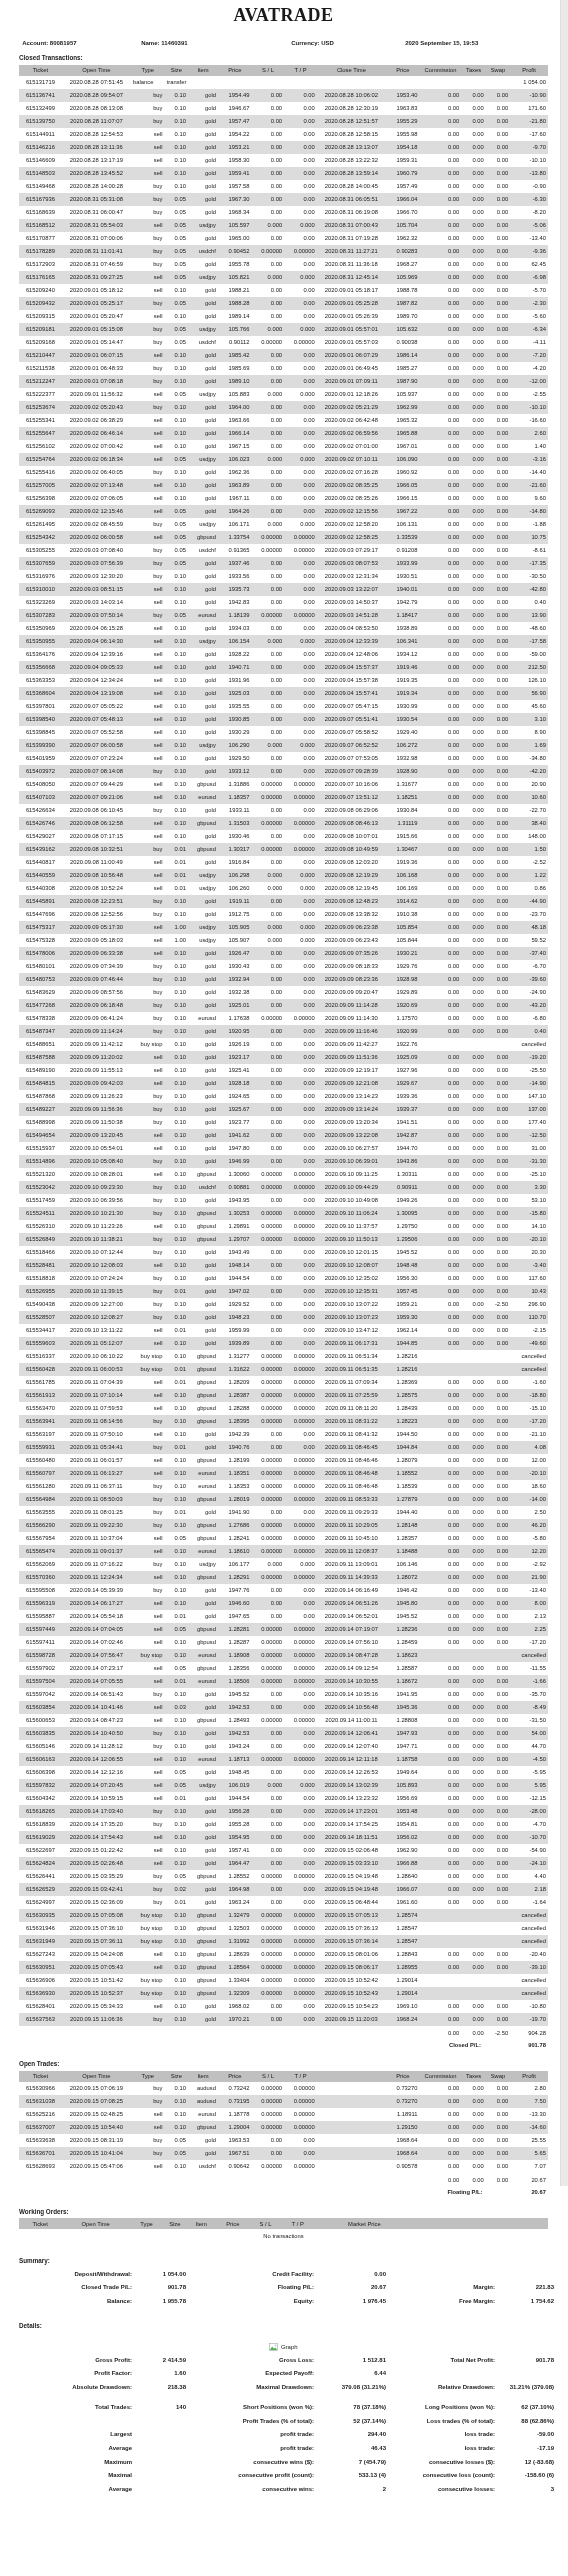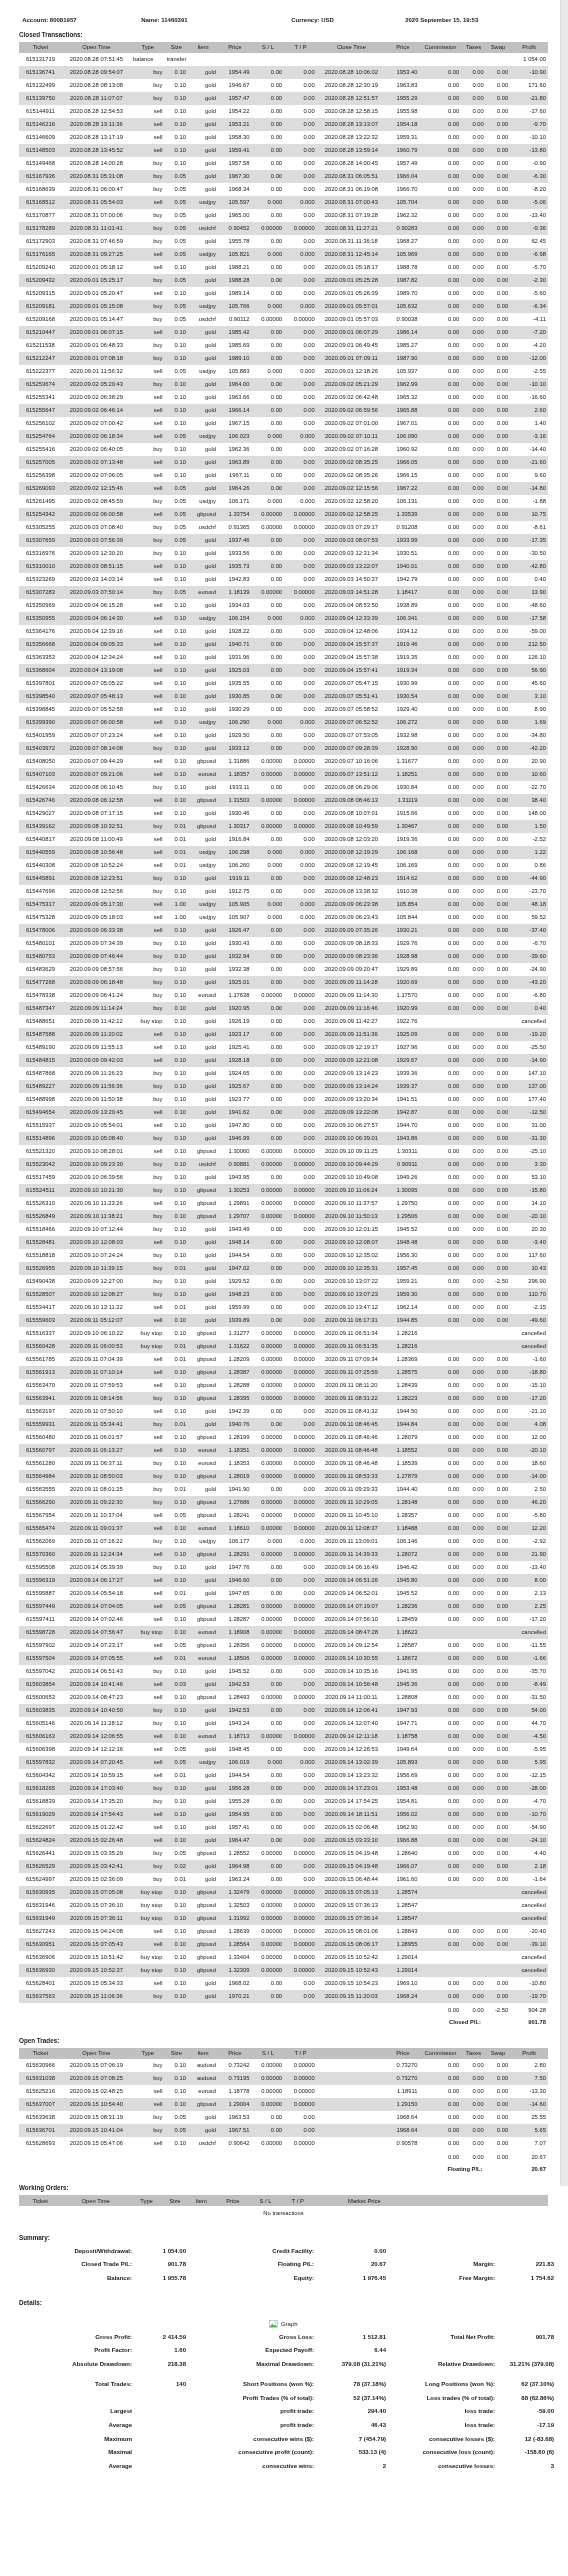--- a/index.html
+++ b/index.html
@@ -26,20 +26,21 @@
   .details-block{margin-top:13.7px;}
   .mt18{margin-top:9.5px;}
 </style>
 </head>
 <body>
 
 <div class="scrollbar"></div>
 
 <div class="page">
 
+  <div class="title">AVATRADE</div>
 
   <div class="acct-line">
     <span><span>Account:</span> <span>80081957</span></span>
     <span><span>Name:</span> <span>11460391</span></span>
     <span><span>Currency:</span> <span>USD</span></span>
     <span>2020 September 15, 19:53</span>
   </div>
 
   <div class="section-label">Closed Transactions:</div>
 

